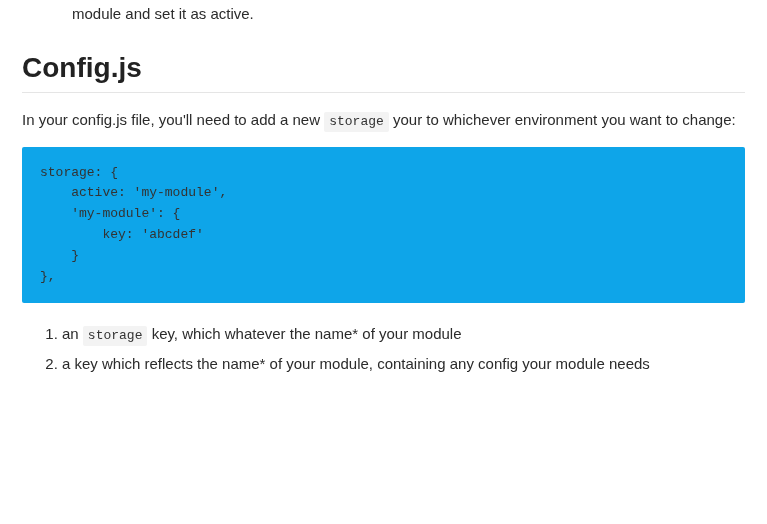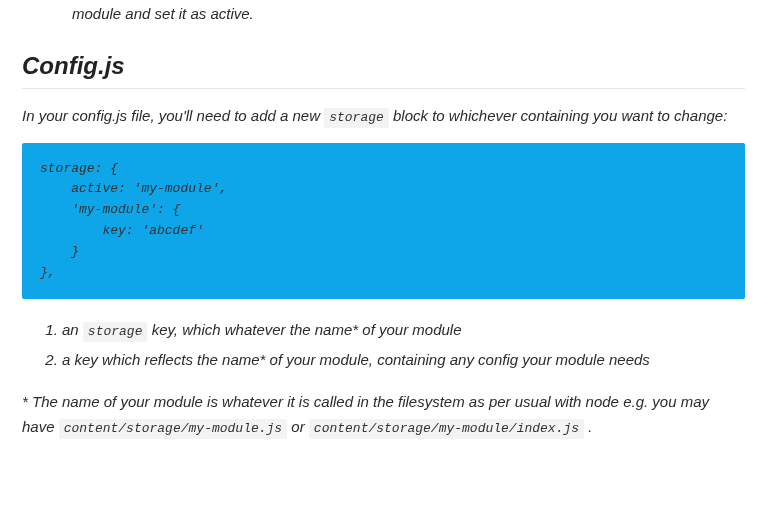--- a/index.html
+++ b/index.html
@@ -1,35 +1,35 @@
 <!DOCTYPE html>
 <html><head>
 <meta charset="utf-8">
 <style>
-  * { box-sizing: border-box; font-style: italic; }
+  * { box-sizing: border-box; }
   body {
     margin: 0;
     padding: 0;
     font-family: -apple-system, BlinkMacSystemFont, "Segoe UI", Helvetica, Arial, sans-serif;
     color: #2b2b2b;
     background: #fff;
     width: 767px;
   }
   .page {
     padding: 0 22px 10px 22px;
   }
   .trailing-text {
     padding-left: 50px;
     font-size: 15px;
     line-height: 1.5;
     margin-top: 3px;
     margin-bottom: 26px;
   }
   h2.section-heading {
-    font-size: 24px;
+    font-size: 28px;
     font-weight: 700;
     margin: 0 0 10px 0;
     padding-bottom: 8px;
     border-bottom: 1px solid #e5e5e5;
     color: #222;
   }
   p.body {
     font-size: 15px;
     line-height: 1.7;
     margin: 14px 0;
@@ -67,35 +67,32 @@
 </head>
 <body>
 
 <div class="page">
 
   <div class="trailing-text">module and set it as active.</div>
 
   <h2 class="section-heading">Config.js</h2>
 
   <p class="body">
-    <span>In your config.js file, you'll need to add a new </span><code class="inline">storage</code><span> block to whichever containing you want to change:</span>
+    <span>In your config.js file, you'll need to add a new </span><code class="inline">storage</code><span> your to whichever environment you want to change:</span>
   </p>
 
   <pre class="codeblock">storage: {
     active: 'my-module',
     'my-module': {
         key: 'abcdef'
     }
 },</pre>
 
 
   <ol class="list">
     <li>
       <span>an </span><code class="inline">storage</code><span> key, which whatever the name* of your module</span>
     </li>
     <li>a key which reflects the name* of your module, containing any config your module needs</li>
   </ol>
 
-  <p class="body">
-    <span>* The name of your module is whatever it is called in the filesystem as per usual with node e.g. you may have </span><code class="inline">content/storage/my-module.js</code><span> or </span><code class="inline">content/storage/my-module/index.js</code><span> .</span>
-  </p>
 
 </div>
 
 </body></html>

